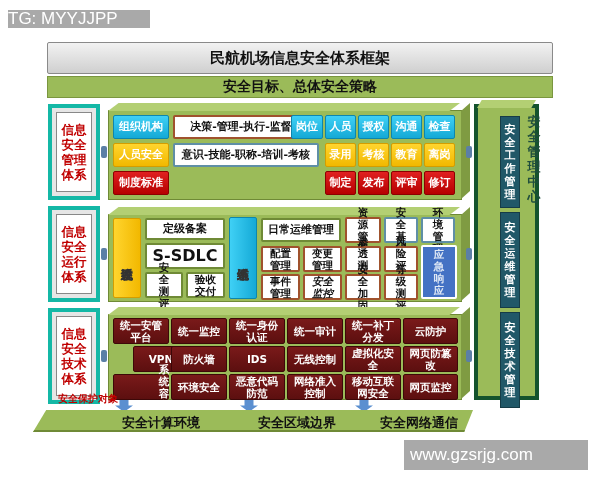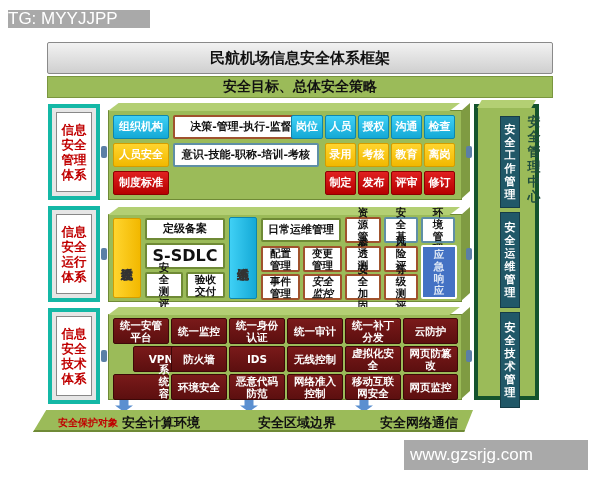--- a/index.html
+++ b/index.html
@@ -45,21 +45,21 @@
   #center { left: 474px; top: 104px; width: 65px; height: 296px; background: #9bbb59; border: 4px solid #14532d; }
   #center::before { content: ""; position: absolute; left: -1px; top: -8px; width: calc(100% + 2px); height: 8px; background: #b3cf73;
     clip-path: polygon(8% 0, 100% 0, 92% 100%, 0 100%); }
   #center-title { left: 48px; top: 6px; width: 16px; font-size: 13px; line-height: 15px; color: #1f4e3d; font-weight: bold; text-align: center; }
   .ctr-item { position: absolute; left: 22px; width: 20px; background: #215868; border: 1px solid #163c47; color: #fff;
     display: flex; align-items: center; justify-content: center; text-align: center; font-size: 11px; line-height: 13px; font-weight: bold; padding: 2px 0; }
 
   #protect { left: 33px; top: 410px; width: 440px; height: 22px; background: #9bbb59; border-bottom: 2px solid #6f8a36;
     clip-path: polygon(3% 0, 100% 0, 98% 100%, 0 100%); }
   .prot-label { position: absolute; top: 414px; font-weight: bold; font-size: 13px; color: #111; }
-  #prot-title { left: 58px; top: 416px; font-size: 10px; color: #c00000; }
+  #prot-title { left: 58px; top: 392px; font-size: 10px; color: #c00000; }
   .arrow { width: 18px; height: 12px; background: #5b8fd0; clip-path: polygon(25% 0, 75% 0, 75% 45%, 100% 45%, 50% 100%, 0 45%, 25% 45%); }
 </style>
 </head>
 <body>
 
 <div id="wm-top" class="abs wm">TG: MYYJJPP</div>
 
 <div id="title-bar" class="abs">民航机场信息安全体系框架</div>
 <div id="goal-bar" class="abs">安全目标、总体安全策略</div>
 

